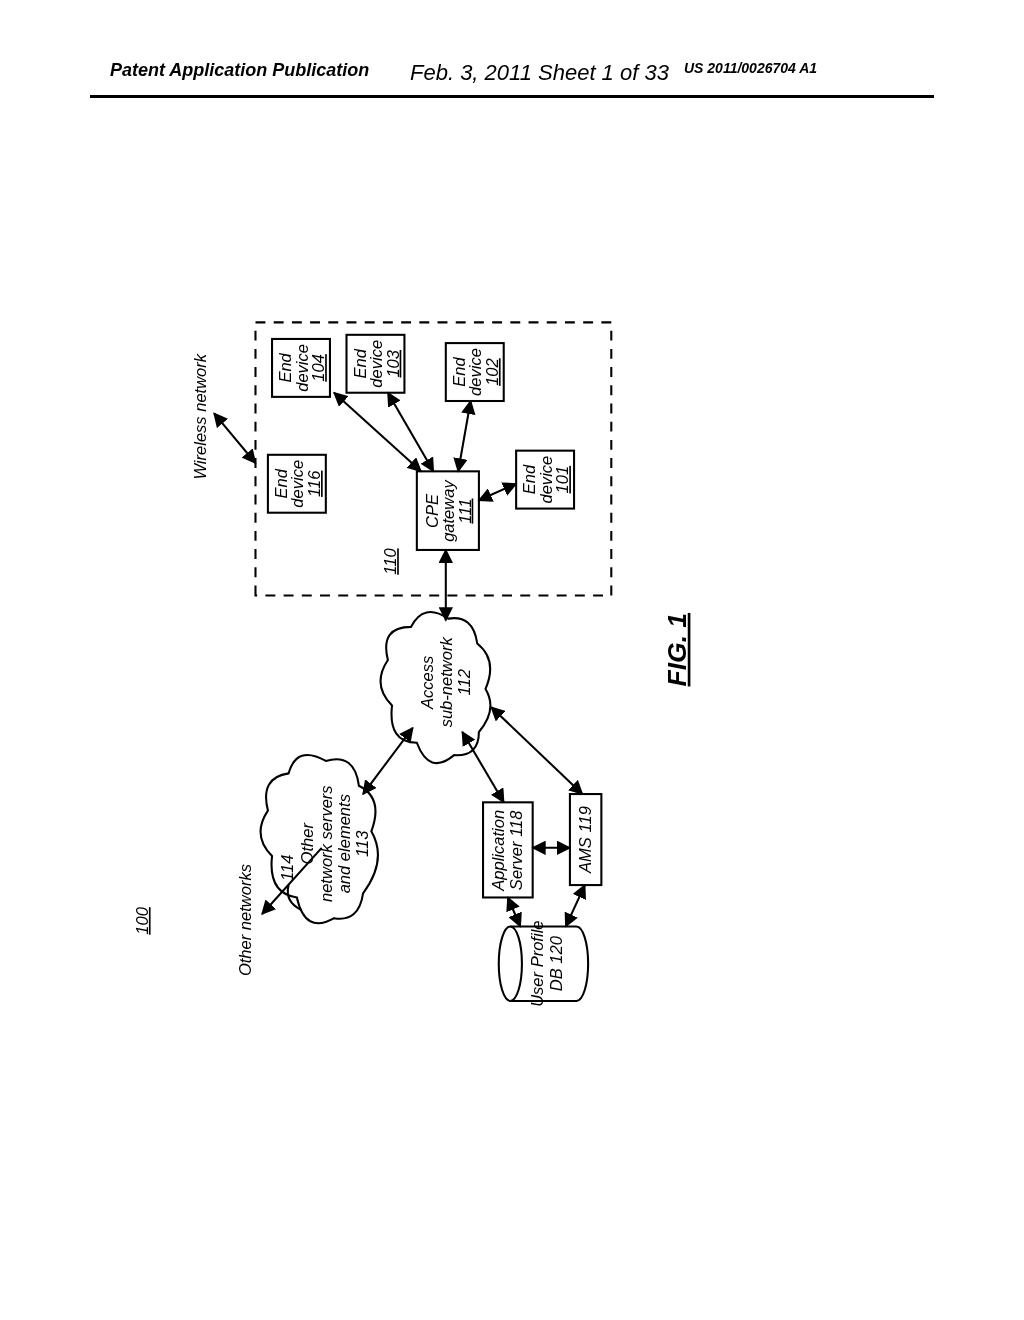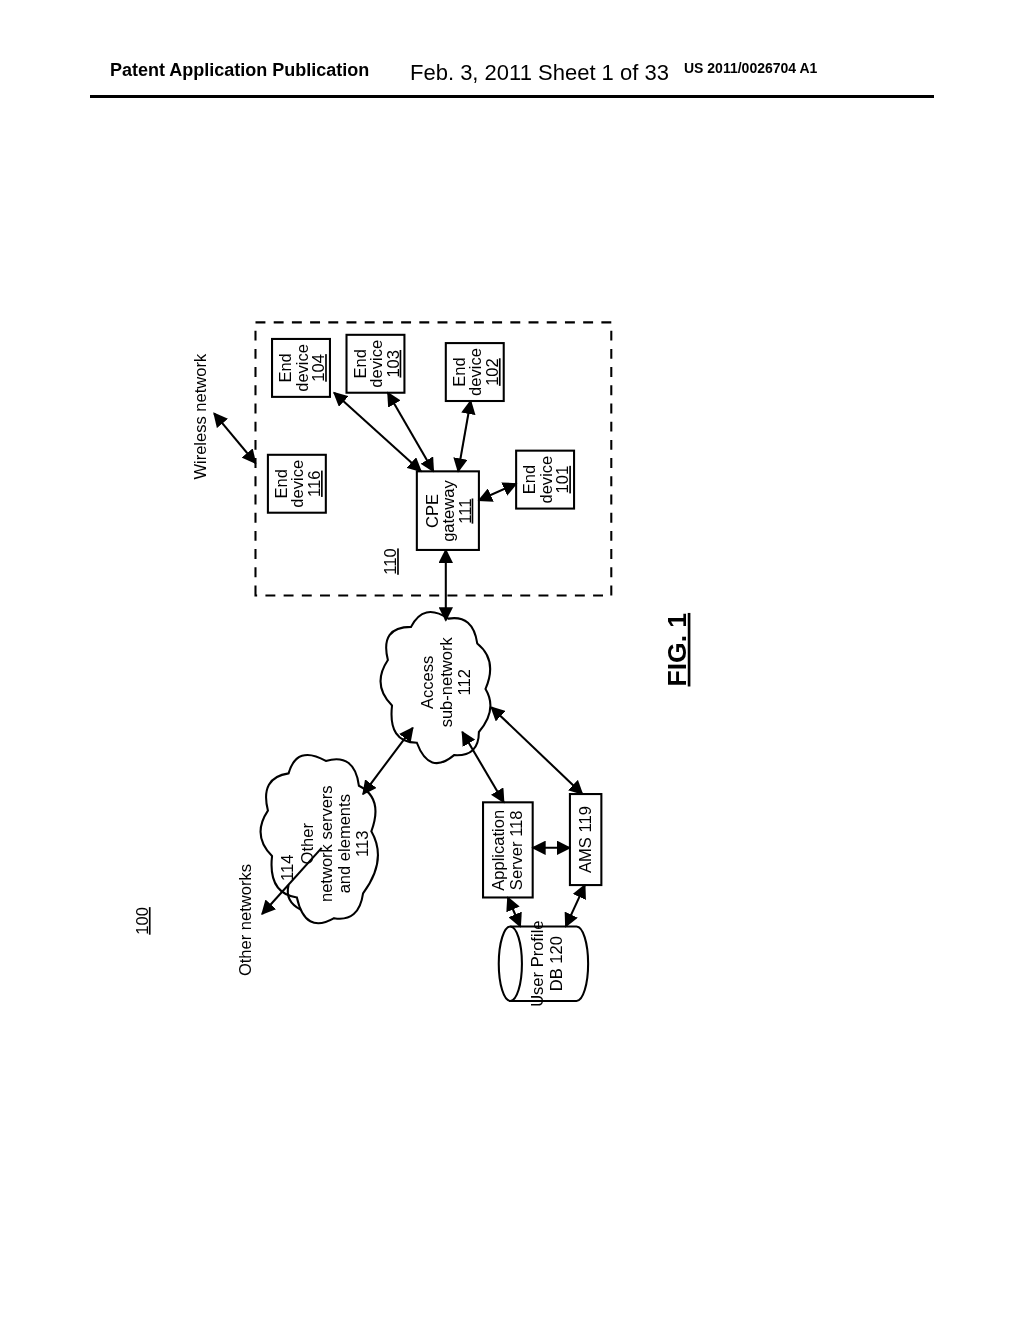--- a/index.html
+++ b/index.html
@@ -1,16 +1,16 @@
 <!DOCTYPE html>
 <html><head>
 <meta charset="utf-8">
 <style>
   html,body{margin:0;padding:0;background:#fff;font-family:Arial,Helvetica,sans-serif;color:#000;}
-  .page{position:relative;width:1024px;height:1320px;}
+  .page{position:relative;width:1024px;height:1320px;font-style:italic;}
   .header{position:absolute;top:60px;left:0;right:0;height:40px;}
   .hdr-left{position:absolute;left:110px;top:0;font-weight:bold;font-size:18px;}
   .hdr-mid{position:absolute;left:410px;top:0;font-size:22px;}
   .hdr-right{position:absolute;left:684px;top:0;font-weight:bold;font-size:14px;}
   .rule{position:absolute;left:90px;right:90px;top:95px;height:0;border-top:3px solid #000;}
   .figwrap{position:absolute;left:90px;top:150px;width:844px;height:1020px;}
   svg{display:block;}
   .txt{font-family:Arial,Helvetica,sans-serif;font-size:20px;fill:#000;}
   .txt-lg{font-family:Arial,Helvetica,sans-serif;font-size:32px;font-weight:bold;fill:#000;}
   .stroke{stroke:#000;stroke-width:2.5;fill:none;}

